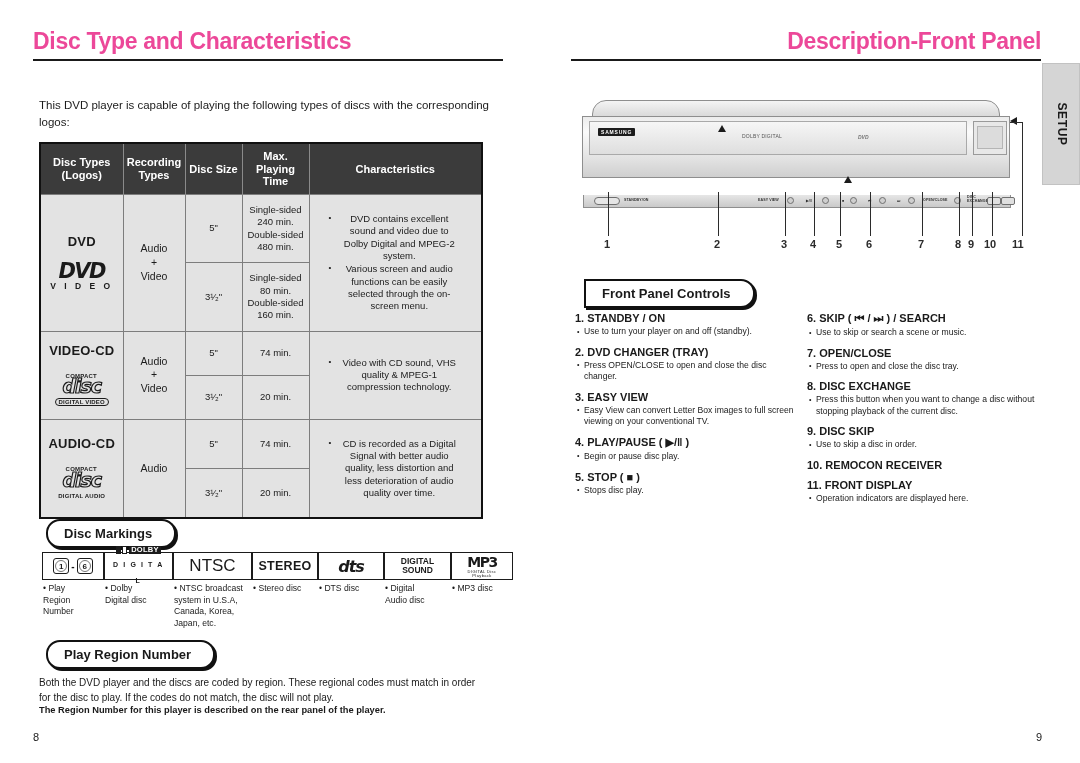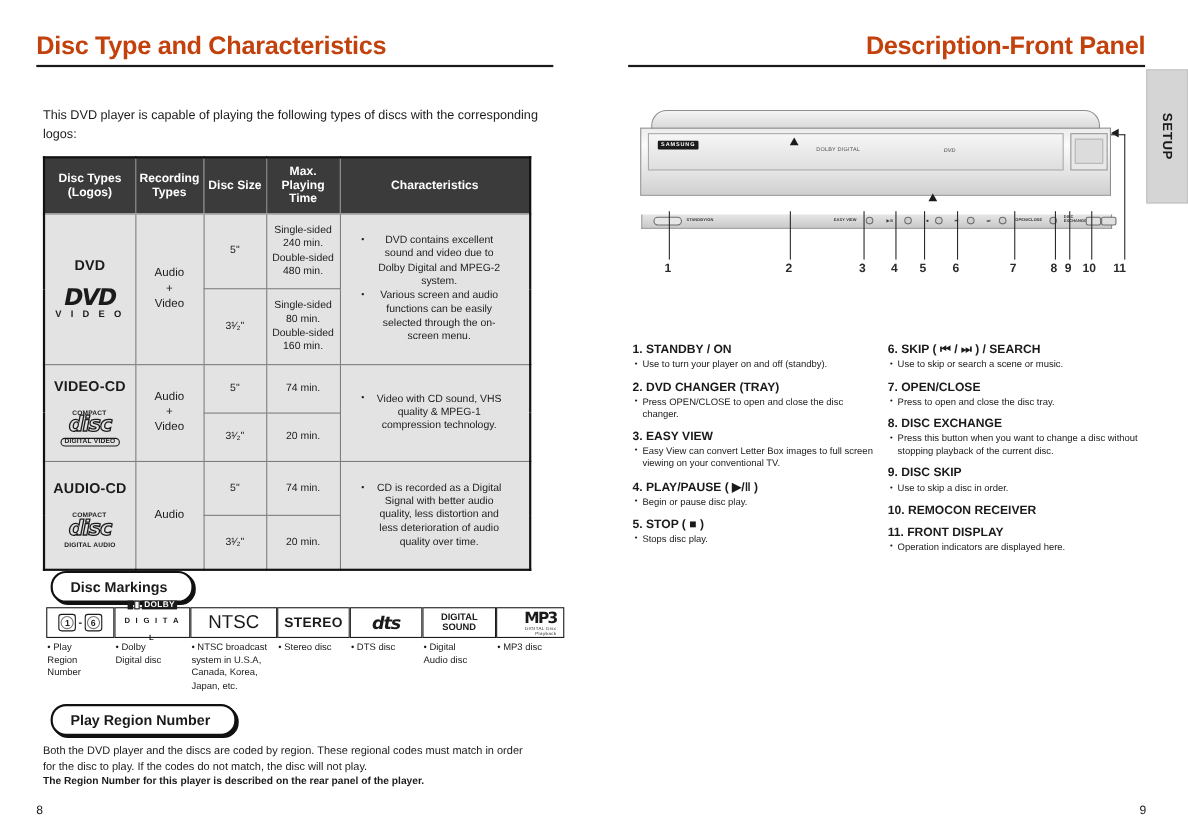--- a/index.html
+++ b/index.html
@@ -13,21 +13,21 @@
     position:relative;
   }
   .page { position:absolute; top:0; left:0; width:1080px; height:763px; }
 
   
   .left-page { position:absolute; left:0; top:0; width:540px; height:763px; }
   .right-page { position:absolute; left:540px; top:0; width:540px; height:763px; }
 
   .pg-title {
     font-size:23px; font-weight:bold; letter-spacing:-0.3px;
-    color:#c2410c;
+    color:#ec4899;
   }
   .title-rule { border-bottom:2.5px solid #1a1a1a; margin-top:4px; }
 
   .left-head { position:absolute; left:33px; top:28px; width:470px; }
   .right-head { position:absolute; left:31px; top:28px; width:470px; text-align:right; }
 
   .intro {
     position:absolute; left:39px; top:97px; width:460px;
     font-size:11.5px; line-height:1.45; color:#1b1b1b;
   }
@@ -133,21 +133,21 @@
   .dolby-wrap { text-align:center; line-height:1; }
   .dolby-top { display:flex; align-items:center; justify-content:center; gap:2px; }
   .dd-mark { display:flex; gap:1px; }
   .dd-mark i { display:block; width:5px; height:8px; background:#1b1b1b; }
   .dd-mark i.r { background:#fff; border:1.1px solid #1b1b1b; }
   .dolby-word { font-size:7.5px; font-weight:bold; background:#1b1b1b; color:#fff; padding:0 2px; letter-spacing:.3px;}
   .dolby-bot { font-size:7px; font-weight:bold; letter-spacing:1.6px; margin-top:1px; }
   .stereo { font-size:12.5px; font-weight:bold; letter-spacing:.3px; }
   .digsound { font-size:8.5px; font-weight:bold; line-height:1.1; text-align:center; }
   .dts { font-size:16px; font-weight:bold; font-style:italic; letter-spacing:-1px; font-family:"DejaVu Sans", sans-serif; }
-  .mp3 { text-align:right; line-height:1; }
+  .mp3 { text-align:center; line-height:1; }
   .mp3 .m { font-size:14px; font-weight:bold; letter-spacing:-1.5px; font-family:"DejaVu Sans", sans-serif; }
   .mp3 .s { font-size:4px; letter-spacing:.4px; display:block; }
 
   
   .region-head { position:absolute; left:46px; top:640px; }
   .region-body { position:absolute; left:39px; top:676px; width:450px; font-size:10px; line-height:1.45; }
   .region-bold { position:absolute; left:39px; top:705px; width:460px; font-size:9.3px; font-weight:bold; }
 
   .pgnum-left { position:absolute; left:33px; top:731px; font-size:11px; }
   .pgnum-right { position:absolute; right:38px; top:731px; font-size:11px; }
@@ -484,20 +484,23 @@
       <div class="num-label" style="left:228px; top:168px;">4</div>
       <div class="num-label" style="left:254px; top:168px;">5</div>
       <div class="num-label" style="left:284px; top:168px;">6</div>
       <div class="num-label" style="left:336px; top:168px;">7</div>
       <div class="num-label" style="left:373px; top:168px;">8</div>
       <div class="num-label" style="left:386px; top:168px;">9</div>
       <div class="num-label" style="left:402px; top:168px;">10</div>
       <div class="num-label" style="left:430px; top:168px;">11</div>
     </div>
 
+    <div class="fpc-head">
+      <span class="pill">Front Panel Controls</span>
+    </div>
 
     <div class="fpc-col-a">
       <div class="ctl">
         <div class="ctl-title"><span>1.</span> <span>STANDBY / ON</span></div>
         <div class="ctl-desc">Use to turn your player on and off (standby).</div>
       </div>
       <div class="ctl">
         <div class="ctl-title"><span>2.</span> <span>DVD CHANGER (TRAY)</span></div>
         <div class="ctl-desc">Press OPEN/CLOSE to open and close the disc changer.</div>
       </div>

